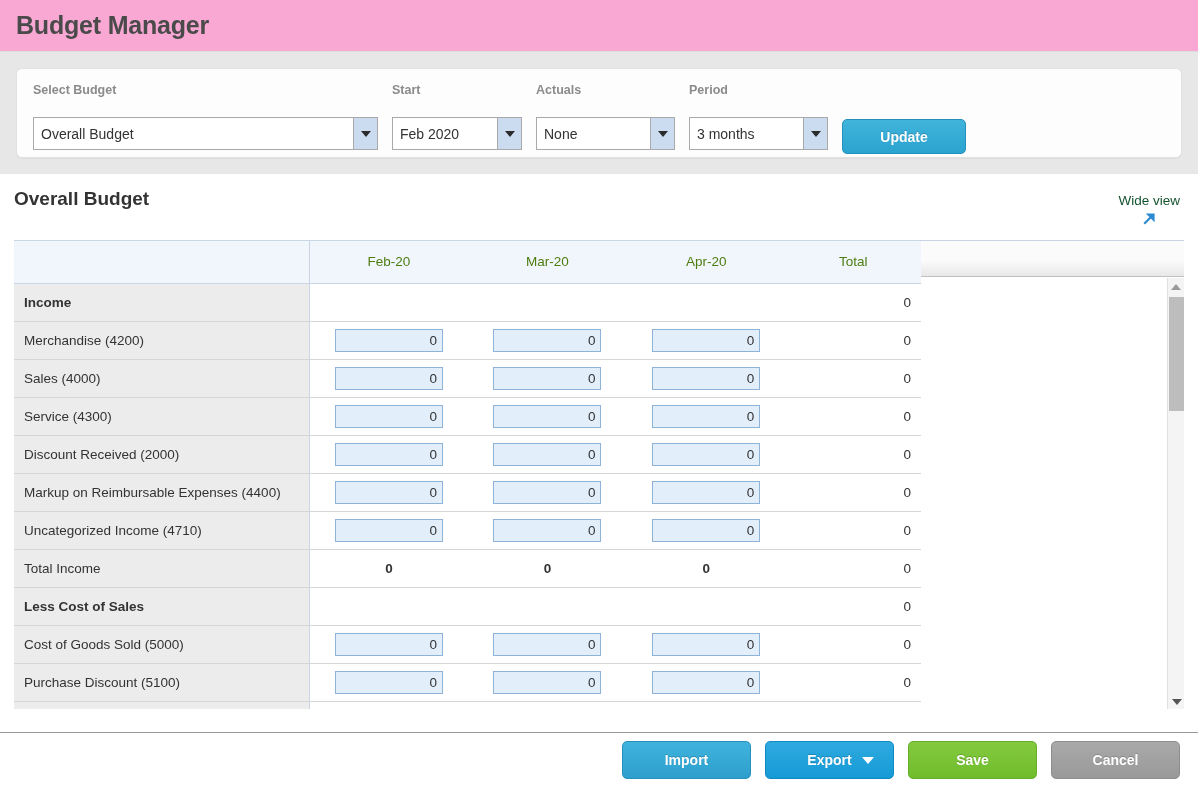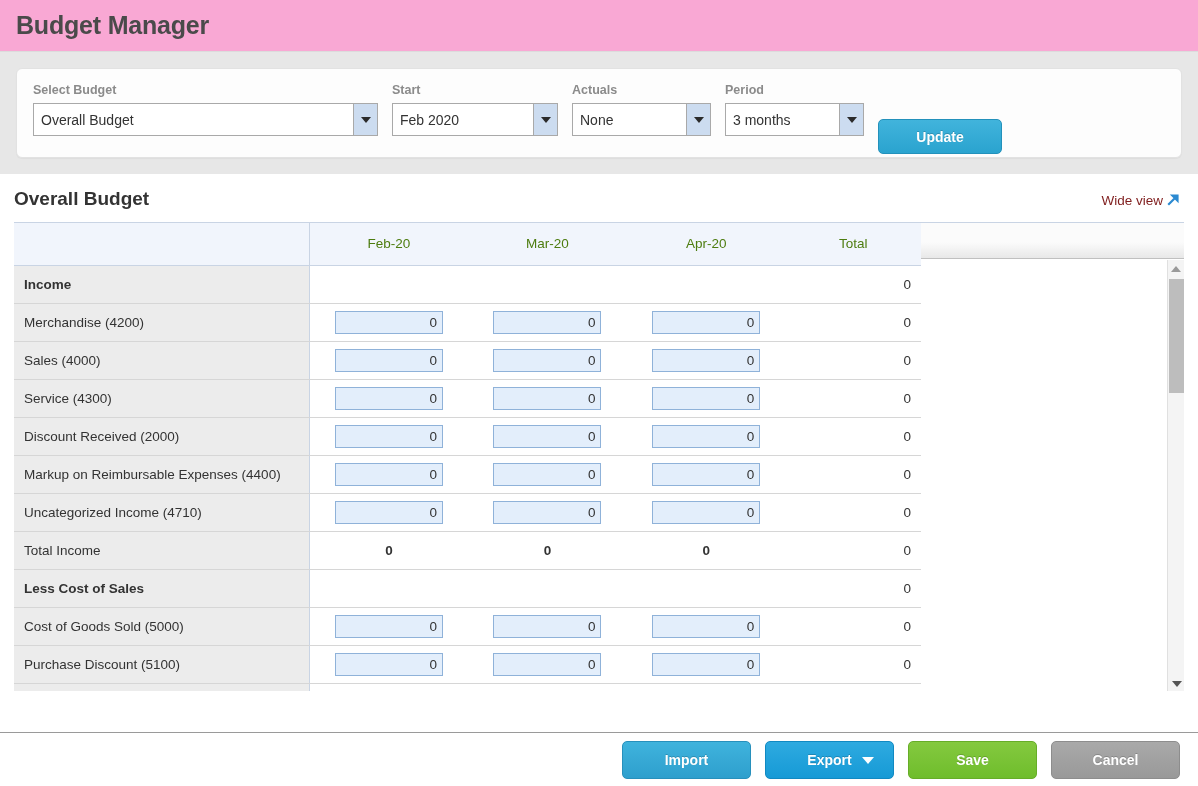--- a/index.html
+++ b/index.html
@@ -42,21 +42,21 @@
     align-items: flex-start;
     padding: 14px 16px 0 16px;
     gap: 14px;
     box-shadow: 0 1px 1px rgba(0,0,0,0.04);
   }
   .field-group { display: flex; flex-direction: column; }
   .field-label {
     font-size: 12.5px;
     font-weight: bold;
     color: #8b8b8b;
-    margin-bottom: 6px;
+    margin-bottom: 20px;
     line-height: 14px;
   }
   .select-box {
     display: flex;
     height: 33px;
     border: 1px solid #a9a9a9;
     background: #ffffff;
   }
   .select-value {
     flex: 1;
@@ -76,21 +76,21 @@
     align-items: center;
     justify-content: center;
   }
   .caret-down {
     width: 0; height: 0;
     border-left: 5px solid transparent;
     border-right: 5px solid transparent;
     border-top: 6px solid #2b2b2b;
   }
   .sel-budget { width: 345px; }
-  .sel-start  { width: 166px; }
+  .sel-start  { width: 130px; }
   .sel-actuals{ width: 139px; }
   .sel-period { width: 139px; }
 
   .btn {
     border: none;
     border-radius: 5px;
     color: #ffffff;
     font-size: 14px;
     font-weight: bold;
     cursor: pointer;
@@ -112,26 +112,27 @@
     justify-content: space-between;
     padding: 14px 0 12px 0;
   }
   .section-title {
     font-size: 19px;
     font-weight: bold;
     color: #333333;
   }
   .wide-view {
     font-size: 13.5px;
-    color: #7f1d1d;
+    color: #14532d;
     text-decoration: none;
     display: inline-flex;
-    align-items: flex-start;
+    align-items: center;
     gap: 4px;
     padding-right: 4px;
+    flex-direction: column;
   }
   .wv-arrow { display: inline-block; }
 
   
   .grid-wrap {
     position: relative;
     height: 469px;
     border-top: 1px solid #c9d4e4;
     overflow: hidden;
   }

